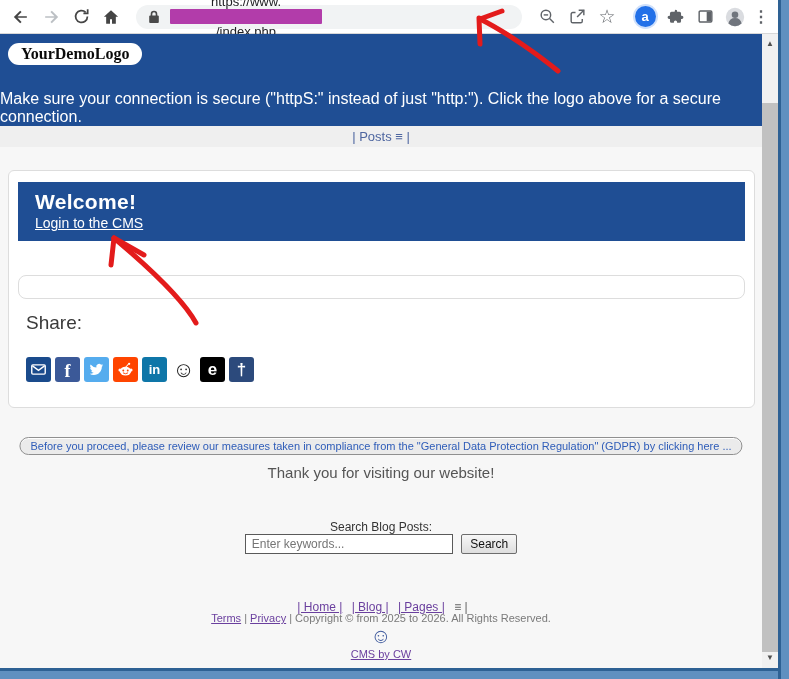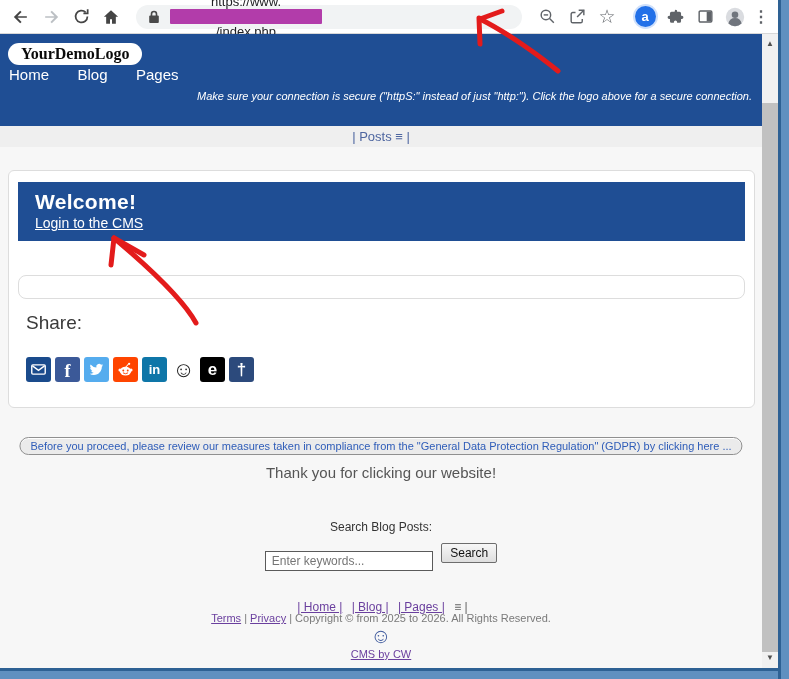--- a/index.html
+++ b/index.html
@@ -20,21 +20,21 @@
   .abadge{width:21px;height:21px;border-radius:50%;background:#2270e8;color:#fff;font-weight:bold;
           font-size:13px;display:flex;align-items:center;justify-content:center;box-shadow:0 0 0 2px #cfe0fb;}
 
   
   .site{position:absolute;left:0;top:34px;width:762px;height:634px;background:#f7f7f7;}
   .siteheader{position:absolute;left:0;top:0;width:100%;height:92px;background:#1f4e94;}
   .logo{position:absolute;left:8px;top:9px;background:#fff;border-radius:13px;padding:2px 13px;
         font-family:"Liberation Serif",serif;font-weight:bold;font-size:16px;color:#0a0a0a;cursor:pointer;}
   .topnav{position:absolute;left:9px;top:32px;}
   .topnav a{color:#fff;text-decoration:none;font-size:15px;margin-right:24px;cursor:pointer;}
-  .securenote{position:absolute;right:10px;top:56px;color:#fff;font-style:italic;font-size:11px;margin-left:27px;}
+  .securenote{position:absolute;right:10px;top:56px;color:#fff;font-size:16px;}
   .menubar{position:absolute;left:0;top:92px;width:100%;height:21px;background:#efefef;
            text-align:center;font-size:13px;line-height:21px;color:#4e66a0;}
   .menubar span{cursor:pointer;}
 
   .card{position:absolute;left:8px;top:136px;width:747px;height:238px;background:#fff;
         border:1px solid #ddd;border-radius:6px;box-sizing:border-box;}
   .welcome{position:absolute;left:9px;top:11px;right:9px;height:59px;background:#1f4e94;
            color:#fff;padding:8px 0 0 17px;box-sizing:border-box;}
   .welcome h1{margin:0;font-size:21px;font-weight:bold;letter-spacing:.3px;}
   .welcome a{color:#fff;font-size:14px;text-decoration:underline;cursor:pointer;}
@@ -49,22 +49,22 @@
   .sic-smiley{font-size:22px;line-height:1;}
   .sic-e{font-weight:bold;font-size:17px;}
   .sic-cross{font-weight:bold;font-size:17px;}
 
   .gdpr{position:absolute;left:50%;top:403px;transform:translateX(-50%);white-space:nowrap;
         background:#ebebeb;border:1px solid #909090;border-radius:9px;padding:2px 10px;
         font-size:11px;color:#2e5cb8;cursor:pointer;box-shadow:inset 0 1px 0 #fff;}
   .thankyou{position:absolute;left:0;top:430px;width:100%;text-align:center;font-size:15px;color:#555;}
   .searchlabel{position:absolute;left:0;top:486px;width:100%;text-align:center;font-size:12px;color:#333;}
   .searchrow{position:absolute;left:0;top:500px;width:100%;text-align:center;}
-  .searchrow input{width:168px;height:20px;border:1px solid #5a5a5a;font-size:12px;padding:2px 6px;
-                   box-sizing:border-box;vertical-align:middle;color:#333;font-family:"Liberation Sans",sans-serif;margin-top:17px;}
+  .searchrow input{width:208px;height:20px;border:1px solid #5a5a5a;font-size:12px;padding:2px 6px;
+                   box-sizing:border-box;vertical-align:middle;color:#333;font-family:"Liberation Sans",sans-serif;}
   .searchrow input::placeholder{color:#757575;}
   .searchrow button{height:20px;margin-left:4px;font-size:12px;vertical-align:middle;cursor:pointer;
                     border:1px solid #6d6d6d;border-radius:2px;background:linear-gradient(#f7f7f7,#dedede);
                     color:#111;padding:0 8px;font-family:"Liberation Sans",sans-serif;}
   .bottomnav{position:absolute;left:0;top:539px;width:100%;text-align:center;font-size:12px;color:#666;margin-top:27px;}
   .bottomnav a{color:#6a3f9e;text-decoration:underline;margin:0 3px;cursor:pointer;}
   .bottomnav .trail{margin-left:3px;cursor:pointer;}
   .footline{position:absolute;left:0;top:578px;width:100%;text-align:center;font-size:11px;color:#7a7a7a;}
   .footline a{color:#6a3f9e;text-decoration:underline;cursor:pointer;}
   .footsmiley{position:absolute;left:0;top:590px;width:100%;text-align:center;font-size:21px;color:#3f5a9d;}
@@ -168,25 +168,20 @@
         </svg>
     </button>
     <button class="tbtn" style="width:22px;">
       <span class="kebab">⋮</span>
     </button>
   </div>
 
   <div class="site">
     <div class="siteheader">
       <div class="logo">YourDemoLogo</div>
-      <div class="topnav">
-        <a>Home</a>
-        <a>Blog</a>
-        <a>Pages</a>
-      </div>
       <div class="securenote">Make sure your connection is secure ("httpS:" instead of just "http:"). Click the logo above for a secure connection.</div>
     </div>
 
     <div class="menubar">
       <span>| Posts ≡ |</span>
     </div>
 
     <div class="card">
       <div class="welcome">
         <h1>Welcome!</h1>
@@ -220,21 +215,21 @@
             </svg>
         </span>
         <span class="sic sic-in" style="background:#0e76a8">in</span>
         <span class="sic sic-smiley" style="background:#ffffff;color:#1a1a1a">☺</span>
         <span class="sic sic-e" style="background:#000000">e</span>
         <span class="sic sic-cross" style="background:#2c4a7c">†</span>
       </div>
     </div>
 
     <div class="gdpr">Before you proceed, please review our measures taken in compliance from the "General Data Protection Regulation" (GDPR) by clicking here ...</div>
-    <div class="thankyou">Thank you for clicking our website!</div>
+    <div class="thankyou">Thank you for visiting our website!</div>
 
     <div class="searchlabel">Search Blog Posts:</div>
     <div class="searchrow">
       <input type="text" placeholder="Enter keywords..." style="">
       <button>Search</button>
     </div>
 
     <div class="bottomnav">
       <a>| Home |</a>
       <a>| Blog |</a>

